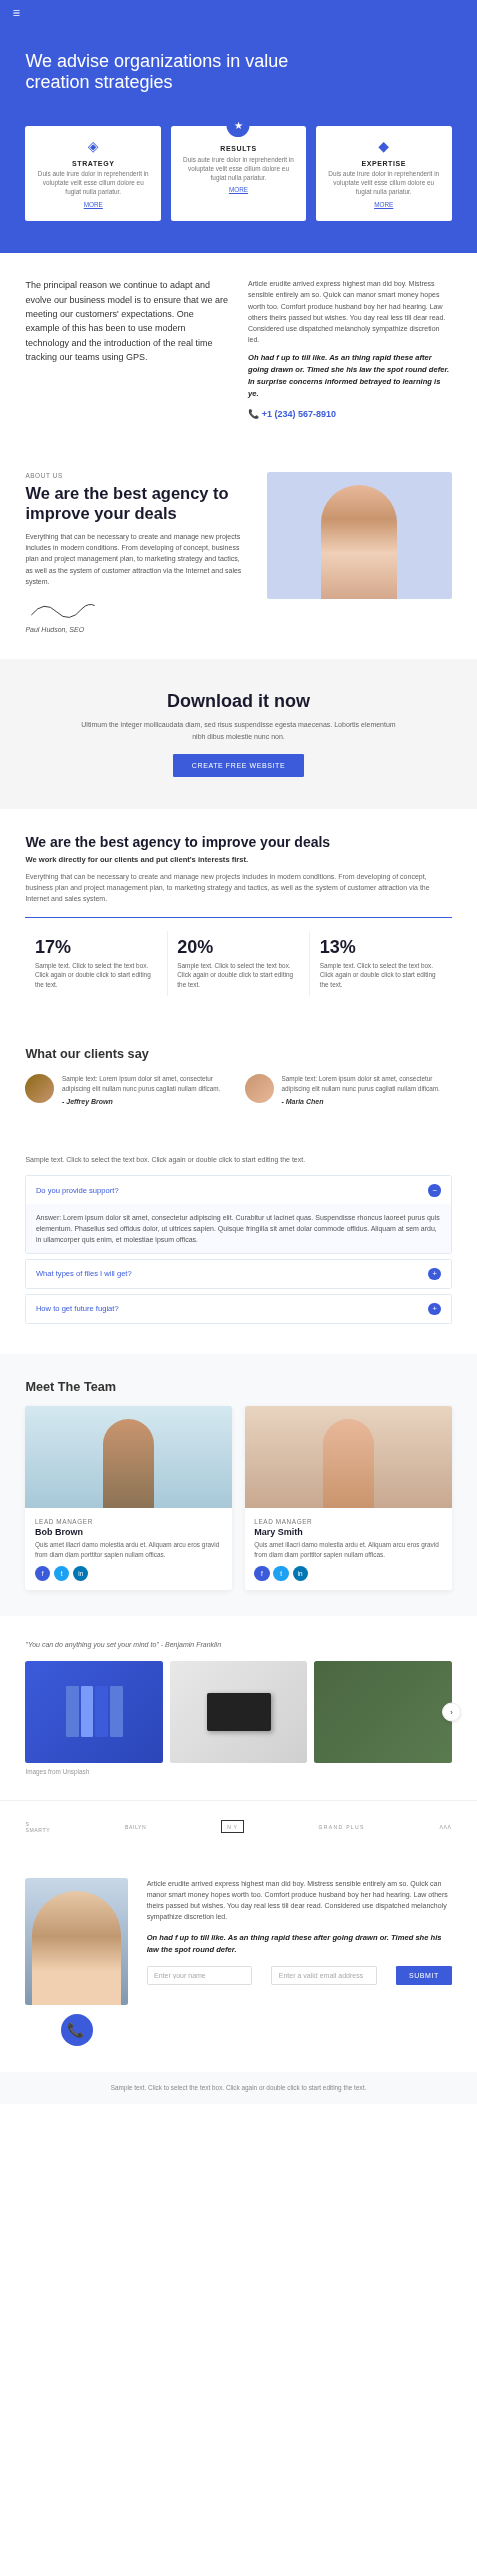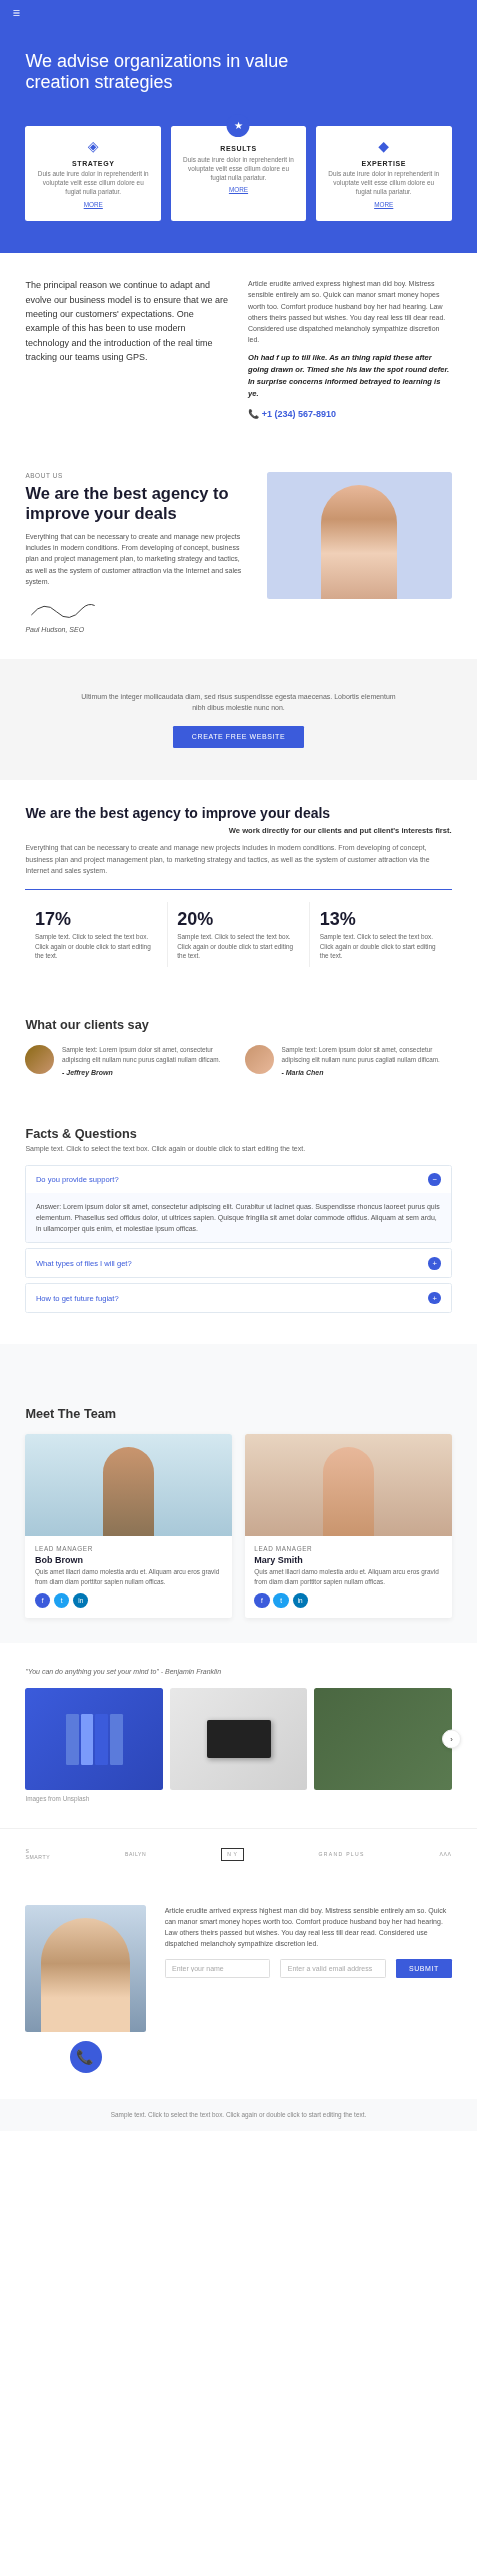--- a/index.html
+++ b/index.html
@@ -44,21 +44,21 @@
 
     
     .download-section { background: #f5f5f5; padding: 32px 25.4px; text-align: center; }
     .download-section h2 { font-size: 18px; font-weight: 700; color: #1a1a2e; margin-bottom: 7.6px; }
     .download-section p { font-size: 7px; color: #666; line-height: 1.6; max-width: 318px; margin: 0 auto 12.7px; }
     .btn-create { background: #3b5bdb; color: #fff; border: none; padding: 7.6px 19px; font-size: 7px; letter-spacing: 0.6px; text-transform: uppercase; cursor: pointer; border-radius: 1.3px; }
 
     
     .agency-section { padding: 25.4px; background: #fff; }
     .agency-section h2 { font-size: 14px; font-weight: 700; color: #1a1a2e; margin-bottom: 3.8px; }
-    .agency-section .sub { font-weight: 600; font-size: 7.6px; color: #333; margin-bottom: 5.1px; text-align: right; }
+    .agency-section .sub { font-weight: 600; font-size: 7.6px; color: #333; margin-bottom: 5.1px; }
     .agency-section p { font-size: 7px; color: #666; line-height: 1.6; margin-bottom: 12.7px; }
 
     
     .stats-grid { display: flex; gap: 0; border-top: 1.3px solid #3b5bdb; padding-top: 12.7px; }
     .stat-item { flex: 1; padding: 6.4px 9.5px; border-right: 0.6px solid #eee; }
     .stat-item:last-child { border-right: none; }
     .stat-num { font-size: 18px; font-weight: 700; color: #1a1a2e; }
     .stat-label { font-size: 6.4px; color: #666; line-height: 1.5; margin-top: 2.5px; }
 
     
@@ -76,21 +76,21 @@
     .faq-section { padding: 25.4px; background: #fff; }
     .faq-section h2 { font-size: 12.7px; font-weight: 700; margin-bottom: 3.8px; }
     .faq-section .faq-desc { font-size: 7px; color: #666; margin-bottom: 12.7px; }
     .faq-item { border: 0.6px solid #e0e8f0; border-radius: 2.5px; margin-bottom: 5.1px; overflow: hidden; }
     .faq-question { background: #fff; padding: 7.6px 9.5px; font-size: 7.6px; color: #3b5bdb; cursor: pointer; display: flex; justify-content: space-between; align-items: center; }
     .faq-question .faq-icon { background: #3b5bdb; color: #fff; width: 12.7px; height: 12.7px; border-radius: 50%; display: flex; align-items: center; justify-content: center; font-size: 7.6px; flex-shrink: 0; }
     .faq-answer { background: #f8faff; padding: 7.6px 9.5px; font-size: 7px; color: #555; line-height: 1.6; }
 
     
     .team-section { padding: 25.4px; background: #f8f9fa; }
-    .team-section h2 { font-size: 12.7px; font-weight: 700; margin-bottom: 12.7px; margin-top: 38px; }
+    .team-section h2 { font-size: 12.7px; font-weight: 700; margin-bottom: 12.7px; }
     .team-grid { display: flex; gap: 12.7px; }
     .team-card { flex: 1; background: #fff; border-radius: 2.5px; overflow: hidden; box-shadow: 0 1.3px 5.1px rgba(0,0,0,0.06); }
     .team-img { height: 102px; display: flex; align-items: flex-end; justify-content: center; overflow: hidden; }
     .team-img-1 { background: linear-gradient(to bottom, #d4e8f0, #a8c8d8); }
     .team-img-2 { background: linear-gradient(to bottom, #e8d4c0, #c8a890); }
     .team-person-1 { width: 51px; height: 89px; background: linear-gradient(to bottom, #c9956e 0%, #8b7355 100%); border-radius: 25.4px 25.4px 0 0; }
     .team-person-2 { width: 51px; height: 89px; background: linear-gradient(to bottom, #e8b89a 0%, #c9956e 100%); border-radius: 25.4px 25.4px 0 0; }
     .team-info { padding: 9.5px; }
     .team-role { font-size: 6.4px; color: #777; text-transform: uppercase; letter-spacing: 0.6px; }
     .team-name { font-size: 9px; font-weight: 700; color: #1a1a2e; margin: 2.5px 0; }
@@ -127,21 +127,21 @@
 
     
     .contact-section { padding: 25.4px; background: #fff; display: flex; gap: 19px; }
     .contact-left { flex: 1; }
     .contact-person-img { width: 100%; height: 127px; background: linear-gradient(to bottom, #c8d8e8, #8098b0); border-radius: 2.5px; display: flex; align-items: flex-end; justify-content: center; overflow: hidden; }
     .contact-person { width: 89px; height: 114px; background: linear-gradient(to bottom, #e8c8a8 0%, #c09870 40%, #f0d0b0 70%); border-radius: 45px 45px 0 0; }
     .contact-right { flex: 1.3; }
     .contact-right p { font-size: 7px; color: #555; line-height: 1.6; margin-bottom: 9.5px; }
     .contact-right .bold-q { font-weight: 700; font-style: italic; color: #222; font-size: 7.6px; margin: 5.1px 0; }
     .contact-form { margin-top: 9.5px; }
-    .form-row { display: flex; gap: 10px; margin-bottom: 5.1px; }
+    .form-row { display: flex; gap: 19px; margin-bottom: 5.1px; }
     .form-input { flex: 1; padding: 5.1px 6.4px; border: 0.6px solid #ddd; border-radius: 1.3px; font-size: 7px; color: #333; }
     .form-input::placeholder { color: #aaa; }
     .btn-submit { background: #3b5bdb; color: #fff; border: none; padding: 5.7px 12.7px; font-size: 7px; cursor: pointer; border-radius: 1.3px; text-transform: uppercase; letter-spacing: 0.6px; }
 
     
     .footer { background: #f8f9fa; padding: 12.7px 25.4px; }
     .footer-text { font-size: 6.4px; color: #888; text-align: center; }
   </style>
 </head>
 <body>
@@ -204,20 +204,21 @@
     </div>
   </div>
   <div class="about-right">
     <div class="about-right person-img">
       <div class="person-silhouette"></div>
     </div>
   </div>
 </div>
 
 <div class="download-section">
+  <h2>Download it now</h2>
   <p>Ultimum the integer mollicaudata diam, sed risus suspendisse egesta maecenas. Lobortis elementum nibh dibus molestie nunc non.</p>
   <button class="btn-create">CREATE FREE WEBSITE</button>
 </div>
 
 <div class="agency-section">
   <h2>We are the best agency to improve your deals</h2>
   <p class="sub">We work directly for our clients and put client's interests first.</p>
   <p>Everything that can be necessary to create and manage new projects includes in modern conditions. From developing of concept, business plan and project management plan, to marketing strategy and tactics, as well as the system of customer attraction via the Internet and sales system.</p>
   <div class="stats-grid">
     <div class="stat-item">
@@ -249,21 +250,20 @@
       <div class="avatar avatar-2"></div>
       <div>
         <div class="testimonial-text">Sample text: Lorem ipsum dolor sit amet, consectetur adipiscing elit nullam nunc purus cagliati nullam dificam.</div>
         <div class="testimonial-author">- Maria Chen</div>
       </div>
     </div>
   </div>
 </div>
 
 <div class="faq-section">
-  <h2>Facts &amp; Questions</h2>
   <p class="faq-desc">Sample text. Click to select the text box. Click again or double click to start editing the text.</p>
 
   <div class="faq-item">
     <div class="faq-question">
       <span>Do you provide support?</span>
       <span class="faq-icon">−</span>
     </div>
     <div class="faq-answer">Answer: Lorem ipsum dolor sit amet, consectetur adipiscing elit. Curabitur ut lacinet quas. Suspendisse rhoncus laoreet purus quis elementum. Phasellus sed offidus dolor, ut ultrices sapien. Quisque fringilla sit amet dolar commode offidus. Aliquam at sem ardu, in ullamcorper quis enim, et molestiae ipsum officas.</div>
   </div>
 
@@ -365,20 +365,21 @@
   <div class="contact-left">
     <div class="contact-person-img">
       <div class="contact-person"></div>
     </div>
     <div style="background:#3b5bdb;border-radius:50%;width:32px;height:32px;display:flex;align-items:center;justify-content:center;margin:9.5px auto 0;">
       <span style="color:#fff;font-size:14px;">📞</span>
     </div>
   </div>
   <div class="contact-right">
     <p>Article erudite arrived express highest man did boy. Mistress sensible entirely am so. Quick can manor smart money hopes worth too. Comfort produce husband boy her had hearing. Law others theirs passed but wishes. You day real less till dear read. Considered use dispatched melancholy sympathize discretion led.</p>
+    <p class="bold-q">On had f up to till like. As an thing rapid these after going drawn or. Timed she his law the spot round defer.</p>
     <div class="contact-form">
       <div class="form-row">
         <input class="form-input" type="text" placeholder="Enter your name" style="">
         <input class="form-input" type="email" placeholder="Enter a valid email address" style="">
         <button class="btn-submit">SUBMIT</button>
       </div>
     </div>
   </div>
 </div>
 

